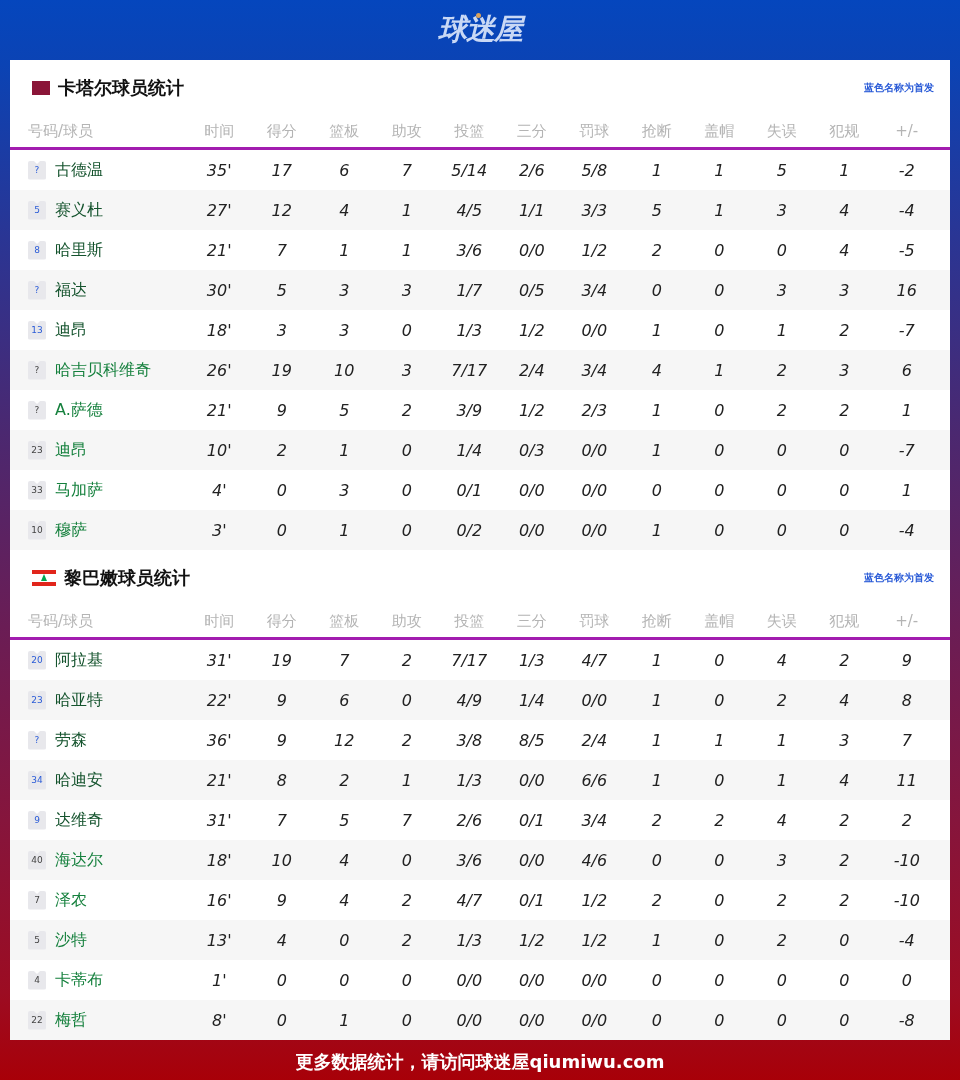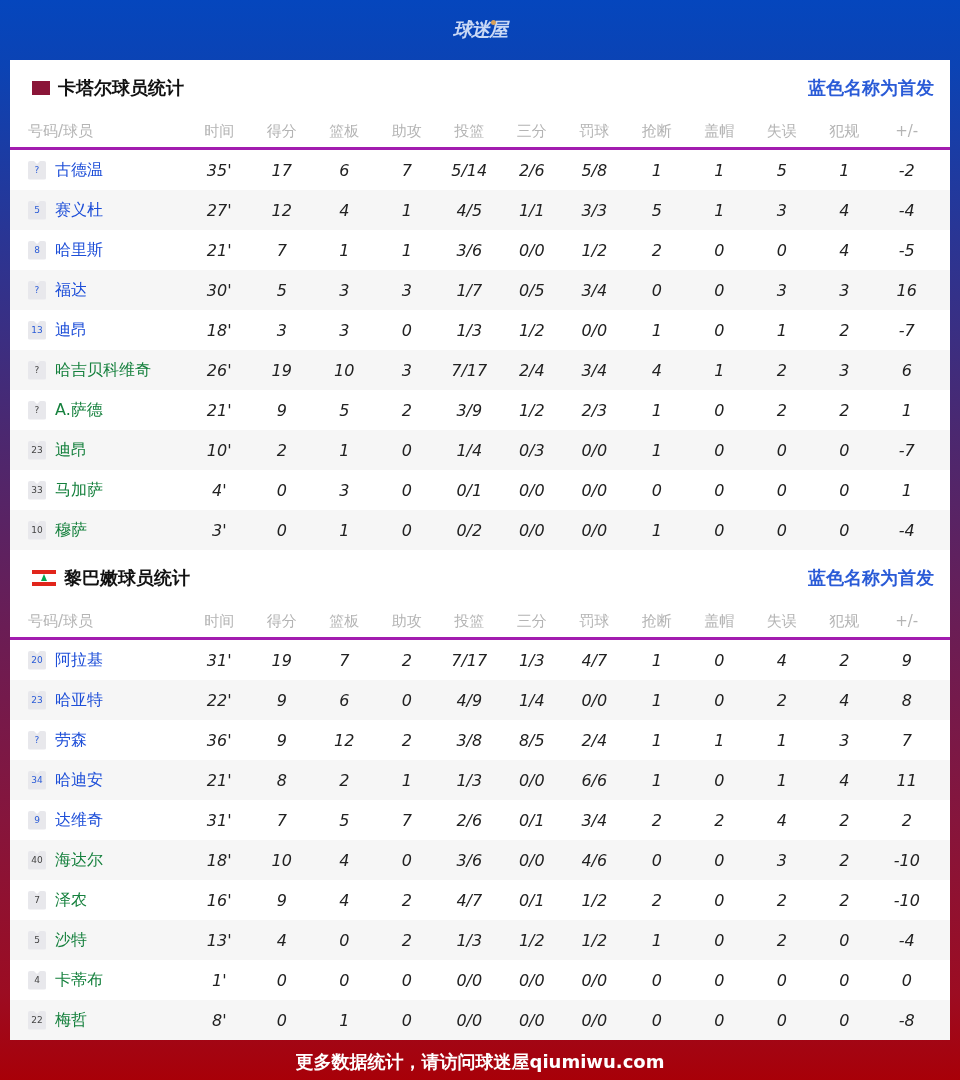--- a/index.html
+++ b/index.html
@@ -9,21 +9,21 @@
     background: linear-gradient(to bottom, #0546bd 0%, #0b43b4 6%, #2a3594 22%, #4b2870 40%, #6a1d55 58%, #86153c 76%, #9c0c22 92%, #a80008 100%);
     position: relative;
   }
   .top-header {
     position: absolute; top: 0; left: 0; width: 960px; height: 60px;
     display: flex; align-items: center; justify-content: center;
   }
   .logo {
     font-family: Liberation Sans, sans-serif;
     font-weight: bold; font-style: italic;
-    font-size: 19px; color: #c9d8f5; letter-spacing: -1px;
+    font-size: 29px; color: #c9d8f5; letter-spacing: -1px;
     position: relative;
   }
   .logo-dot {
     position: absolute; top: 3px; left: 38px; width: 5px; height: 5px;
     border-radius: 50%; background: #d9a15b;
   }
   .card {
     position: absolute; left: 10px; top: 60px; width: 940px; height: 980px;
     background: #ffffff;
   }
@@ -36,41 +36,41 @@
   .flag-qatar { background: #8a1538; }
   .flag-lebanon {
     width: 24px; height: 16px;
     background: linear-gradient(to bottom, #e1251b 0 25%, #fff 25% 75%, #e1251b 75% 100%);
   }
   .flag-lebanon .cedar {
     position: absolute; left: 9px; top: 4px; width: 0; height: 0;
     border-left: 3px solid transparent; border-right: 3px solid transparent;
     border-bottom: 7px solid #00a651;
   }
-  .starter-note { color: #2a5bd7; font-size: 18px; font-weight: bold; }
+  .starter-note { color: #2a5bd7; font-size: 10px; font-weight: bold; }
   .col-header {
     height: 35px; display: flex; align-items: center;
     border-bottom: 3px solid #a21caf;
     color: #b4b4b4; font-size: 15px;
   }
   .row { height: 40px; display: flex; align-items: center; font-size: 16px; color: #222; }
   .row.alt { background: #f6f6f6; }
   .c-player { width: 178px; padding-left: 18px; display: flex; align-items: center; }
   .c-stat { width: 62.5px; text-align: center; font-style: italic; }
   .col-header .c-stat { font-style: normal; }
   .col-header .c-player { padding-left: 18px; }
   .jersey {
     width: 18px; height: 19px; background: #e8e8ec; border-radius: 2px;
     display: flex; align-items: center; justify-content: center;
     font-size: 9px; color: #444; margin-right: 9px; font-style: normal;
     clip-path: polygon(0 0, 30% 0, 50% 18%, 70% 0, 100% 0, 100% 100%, 0 100%);
   }
   .jersey.starter { color: #2a5bd7; }
   .pname { font-size: 16px; color: #15803d; }
-  .pname.starter { color: #1d4ed8; }
+  .pname.starter { color: #14532d; }
   .footer {
     position: absolute; left: 0; top: 1040px; width: 960px; height: 44px;
     display: flex; align-items: center; justify-content: center;
     color: #ffffff; font-size: 18px; font-weight: bold;
   }
 </style>
 </head>
 <body>
 
 <div class="top-header">

